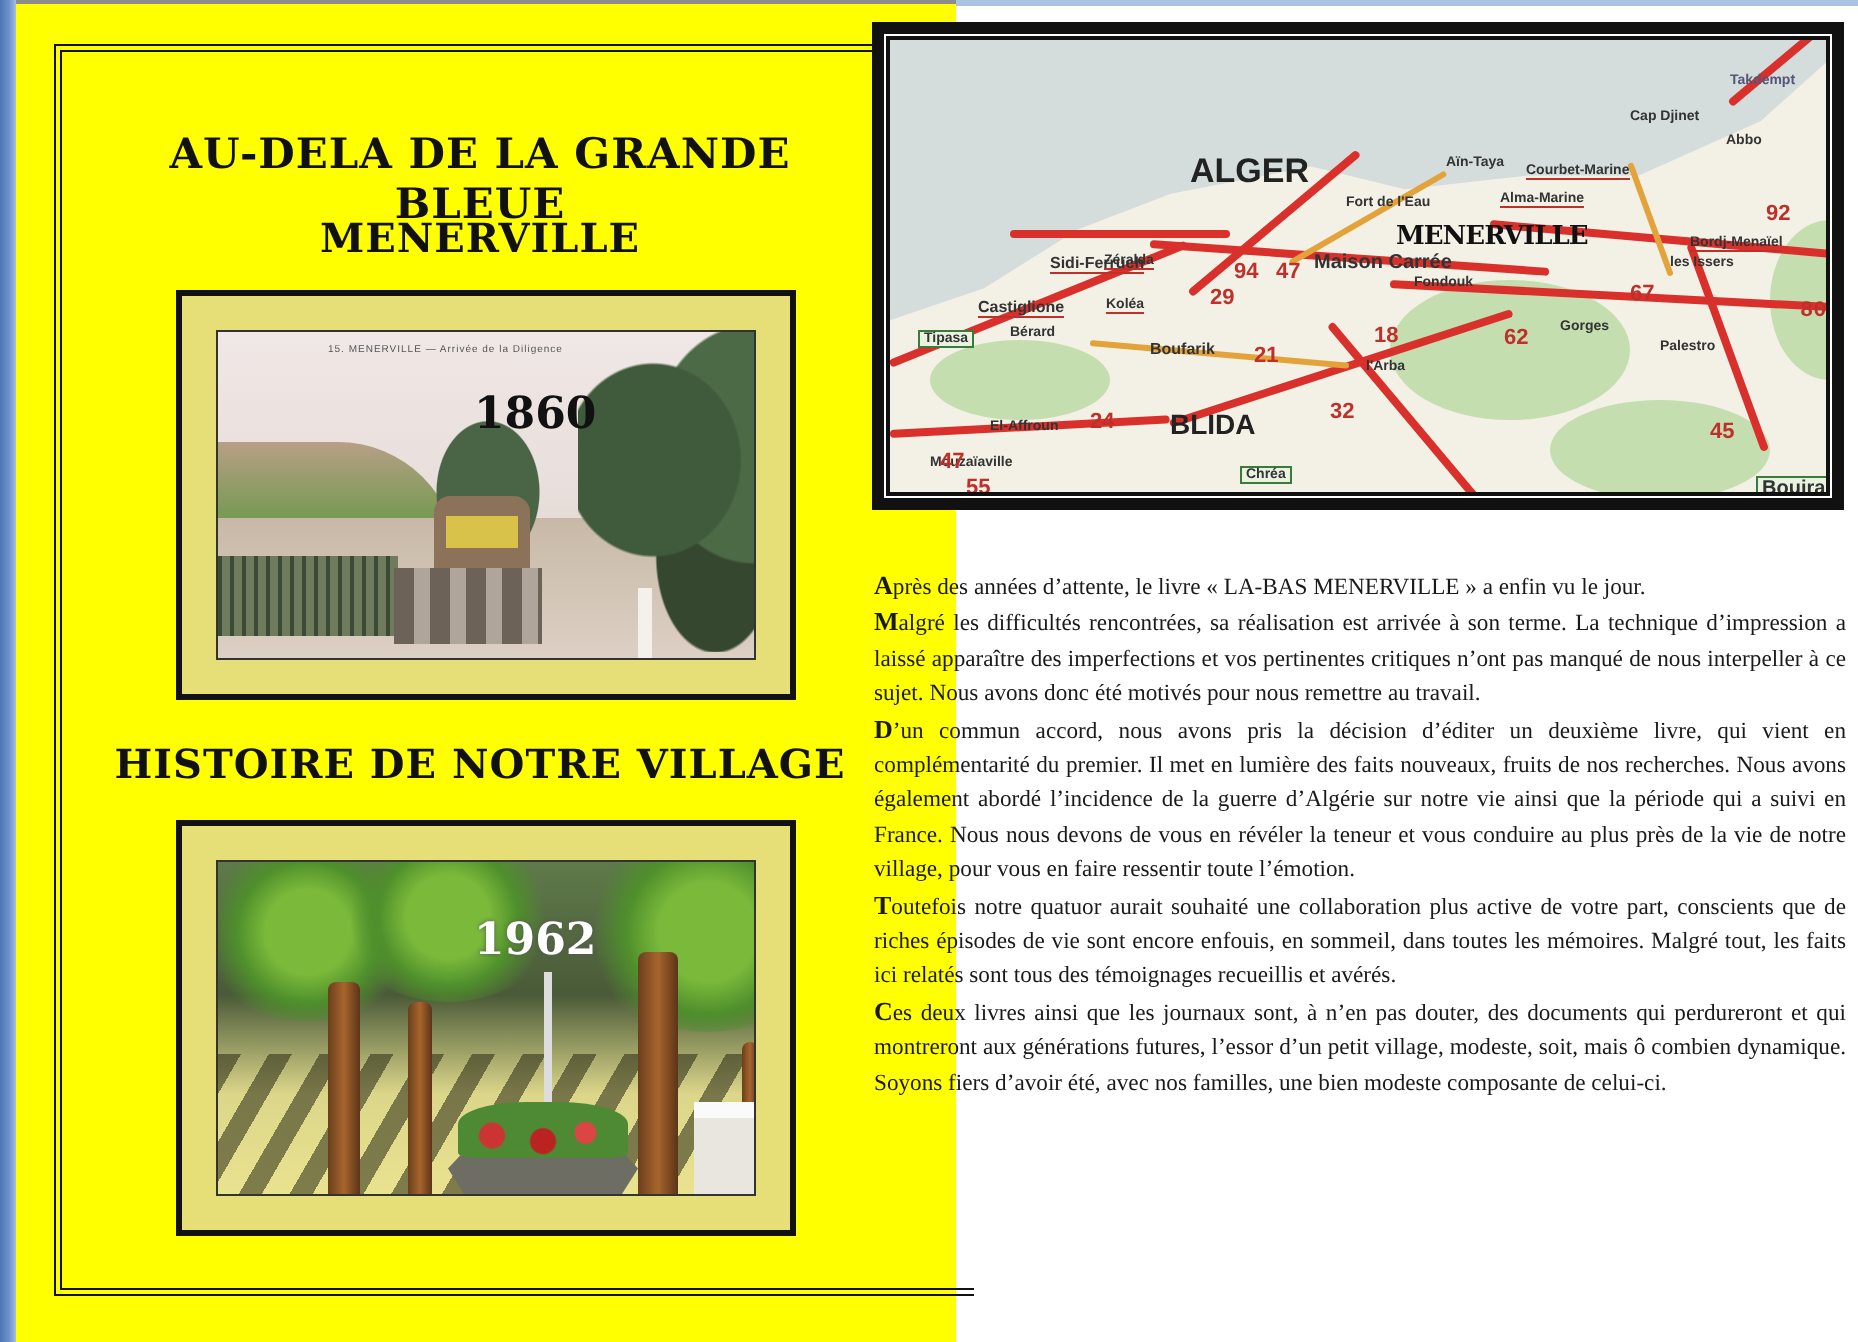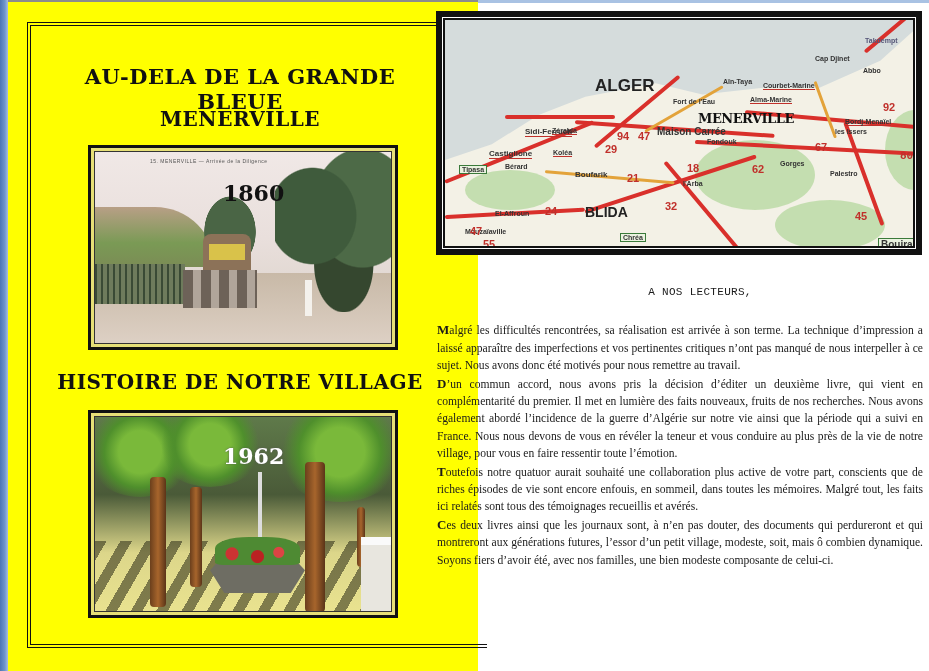--- a/index.html
+++ b/index.html
@@ -18,21 +18,21 @@
     border:3px double #111; border-width:4px 0 4px 4px; }
   .cover-frame::after { content:""; position:absolute; inset:2px; }
 
   .cover-title { position:absolute; left:40px; width:400px; text-align:center;
     font-family:"DejaVu Serif", serif; font-weight:bold; color:#111; letter-spacing:0.5px;
     text-transform:uppercase; }
   .t1 { top:64px; font-size:21px; }
   .t2 { top:107px; font-size:20px; }
   .t3 { top:370px; font-size:20px; }
 
-  .photo { position:absolute; border:3px solid #111; padding:3px; background:#e6df77; }
+  .photo { position:absolute; border:3px solid #111; padding:17px; background:#e6df77; }
   .photo-inner { position:relative; width:100%; height:100%; overflow:hidden; border:1px solid #333; }
   .photo1 { left:88px; top:145px; width:310px; height:205px; }
   .photo2 { left:88px; top:410px; width:310px; height:208px; }
 
   .year { position:absolute; font-family:"DejaVu Serif", serif; font-weight:bold; font-size:22px; }
   .year1 { left:128px; top:28px; color:#111; }
   .year2 { left:128px; top:26px; color:#fff; text-shadow:0 0 2px #555; }
 
   
   .p1-sky { position:absolute; inset:0; background:linear-gradient(#f0e8e6 0%, #e9dfdc 45%, #d7cfc4 100%); }
@@ -214,18 +214,18 @@
     <div class="map-label red" style="left:220px;top:180px;">32</div>
     <div class="map-label red" style="left:25px;top:205px;">47</div>
     <div class="map-label red" style="left:38px;top:218px;">55</div>
     <div class="map-label red" style="left:410px;top:190px;text-align:right;">45</div>
 
     <div class="map-mener">MENERVILLE</div>
   </div>
 </div>
 
 <div class="letter">
-  <div class="letter-heading">A NOS LECTEURS,</div>
+  <p class="para"><span class="drop">A</span><span>près des années d’attente, le livre « LA-BAS MENERVILLE » a enfin vu le jour.</span></p>
   <p class="para"><span class="drop">M</span><span>algré les difficultés rencontrées, sa réalisation est arrivée à son terme. La technique d’impression a  laissé  apparaître des imperfections et vos  pertinentes critiques n’ont pas manqué de nous interpeller à ce sujet. Nous avons donc été  motivés pour nous remettre au travail.</span></p>
   <p class="para"><span class="drop">D</span><span>’un commun accord, nous avons pris  la décision d’éditer un deuxième livre, qui vient en complémentarité du premier. Il met en lumière des faits nouveaux, fruits de nos recherches. Nous avons également abordé l’incidence de la guerre d’Algérie sur notre vie ainsi que la période qui a suivi en France. Nous nous devons de vous en révéler la teneur et vous conduire au plus près de la vie de notre village, pour vous en faire ressentir toute l’émotion.</span></p>
   <p class="para"><span class="drop">T</span><span>outefois notre quatuor aurait souhaité une collaboration plus active de votre part, conscients que de riches épisodes de vie sont encore enfouis, en sommeil, dans toutes les mémoires. Malgré tout, les faits ici relatés sont tous des témoignages recueillis et avérés.</span></p>
   <p class="para"><span class="drop">C</span><span>es deux livres ainsi que les journaux sont, à n’en pas  douter, des documents qui perdureront et qui montreront aux générations futures, l’essor d’un petit village, modeste, soit, mais ô combien dynamique. Soyons fiers d’avoir été, avec nos familles, une bien modeste composante de celui-ci.</span></p>
 </div>
 
 </body></html>

